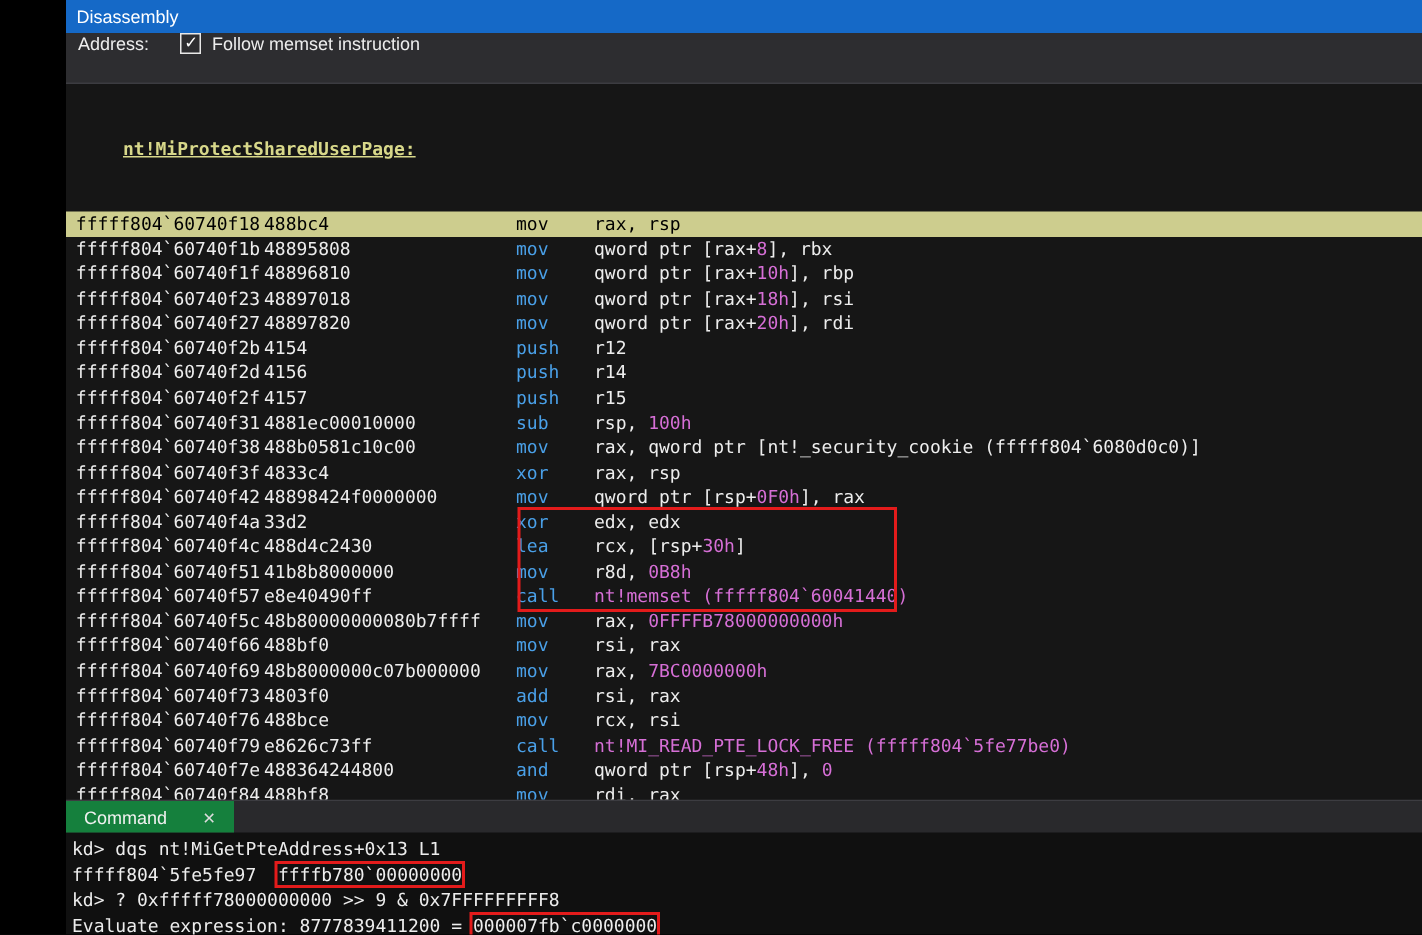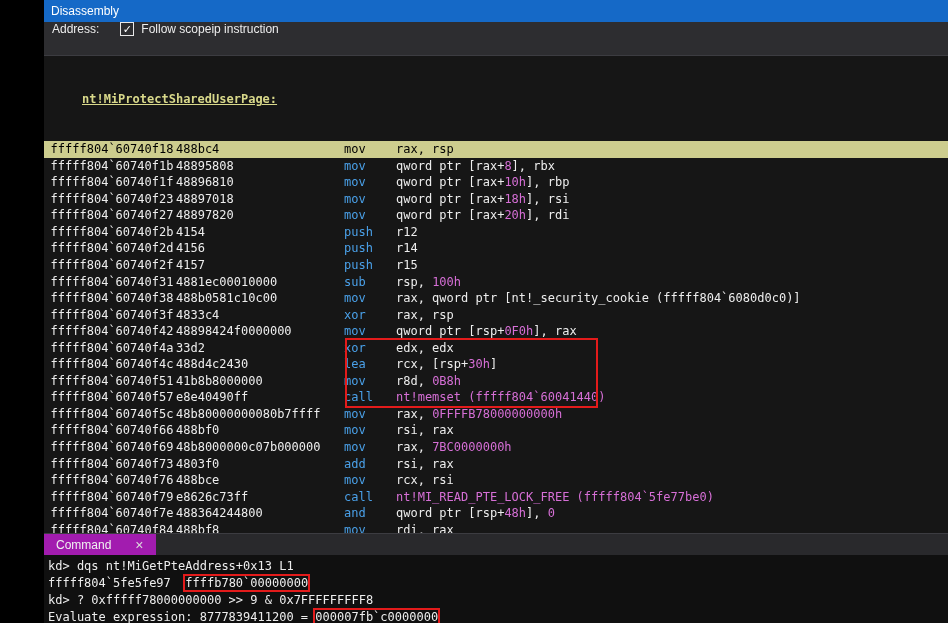--- a/index.html
+++ b/index.html
@@ -64,21 +64,21 @@
     pointer-events: none;
   }
   .cmd { flex: 0 0 auto; height: 90px; display: flex; flex-direction: column; background: var(--cmd-bg, #101010); }
   .tabstrip {
     height: 22px; flex: 0 0 auto;
     background: #29292c; border-top: 1px solid #3c3c41;
     display: flex; align-items: stretch;
   }
   .tab {
     display: inline-flex; align-items: center;
-    background: #a21caf; color: #f1f1f1;
+    background: #15803d; color: #f1f1f1;
     font-size: 12px; padding: 0 12px; gap: 24px;
   }
   .tab .close { font-size: 14px; color: #dcdcdc; cursor: default; }
   .cmd-out {
     flex: 1 1 auto; padding: 3px 0 0 4px;
     font: 12px/17px "DejaVu Sans Mono", monospace;
     color: var(--text, #ededed); white-space: pre;
   }
   .cline { height: 17px; }
   .redbox { outline: 2px solid var(--anno, #e31b1b); }
@@ -90,21 +90,21 @@
 
   <div class="titlebar">
     <span>Disassembly</span>
   </div>
 
   <div class="toolbar">
     <span class="addr-label">Address:</span>
     <span class="checkbox">
       <span>✓</span>
     </span>
-    <span>Follow scopeip instruction</span>
+    <span>Follow memset instruction</span>
   </div>
 
   <div class="listing">
     <div class="fn-label">nt!MiProtectSharedUserPage:</div>
     <div id="rows"><div class="drow hl"><span class="c-addr">fffff804`60740f18</span><span class="c-bytes">488bc4</span><span class="c-mnem">mov</span><span class="c-ops"><span>rax, rsp</span></span></div><div class="drow"><span class="c-addr">fffff804`60740f1b</span><span class="c-bytes">48895808</span><span class="c-mnem">mov</span><span class="c-ops"><span style="color: rgb(237, 237, 237);">qword ptr [rax+</span><span style="color: rgb(214, 111, 214);">8</span><span style="color: rgb(237, 237, 237);">], rbx</span></span></div><div class="drow"><span class="c-addr">fffff804`60740f1f</span><span class="c-bytes">48896810</span><span class="c-mnem">mov</span><span class="c-ops"><span style="color: rgb(237, 237, 237);">qword ptr [rax+</span><span style="color: rgb(214, 111, 214);">10h</span><span style="color: rgb(237, 237, 237);">], rbp</span></span></div><div class="drow"><span class="c-addr">fffff804`60740f23</span><span class="c-bytes">48897018</span><span class="c-mnem">mov</span><span class="c-ops"><span style="color: rgb(237, 237, 237);">qword ptr [rax+</span><span style="color: rgb(214, 111, 214);">18h</span><span style="color: rgb(237, 237, 237);">], rsi</span></span></div><div class="drow"><span class="c-addr">fffff804`60740f27</span><span class="c-bytes">48897820</span><span class="c-mnem">mov</span><span class="c-ops"><span style="color: rgb(237, 237, 237);">qword ptr [rax+</span><span style="color: rgb(214, 111, 214);">20h</span><span style="color: rgb(237, 237, 237);">], rdi</span></span></div><div class="drow"><span class="c-addr">fffff804`60740f2b</span><span class="c-bytes">4154</span><span class="c-mnem">push</span><span class="c-ops"><span style="color: rgb(237, 237, 237);">r12</span></span></div><div class="drow"><span class="c-addr">fffff804`60740f2d</span><span class="c-bytes">4156</span><span class="c-mnem">push</span><span class="c-ops"><span style="color: rgb(237, 237, 237);">r14</span></span></div><div class="drow"><span class="c-addr">fffff804`60740f2f</span><span class="c-bytes">4157</span><span class="c-mnem">push</span><span class="c-ops"><span style="color: rgb(237, 237, 237);">r15</span></span></div><div class="drow"><span class="c-addr">fffff804`60740f31</span><span class="c-bytes">4881ec00010000</span><span class="c-mnem">sub</span><span class="c-ops"><span style="color: rgb(237, 237, 237);">rsp, </span><span style="color: rgb(214, 111, 214);">100h</span></span></div><div class="drow"><span class="c-addr">fffff804`60740f38</span><span class="c-bytes">488b0581c10c00</span><span class="c-mnem">mov</span><span class="c-ops"><span style="color: rgb(237, 237, 237);">rax, qword ptr [nt!_security_cookie (fffff804`6080d0c0)]</span></span></div><div class="drow"><span class="c-addr">fffff804`60740f3f</span><span class="c-bytes">4833c4</span><span class="c-mnem">xor</span><span class="c-ops"><span style="color: rgb(237, 237, 237);">rax, rsp</span></span></div><div class="drow"><span class="c-addr">fffff804`60740f42</span><span class="c-bytes">48898424f0000000</span><span class="c-mnem">mov</span><span class="c-ops"><span style="color: rgb(237, 237, 237);">qword ptr [rsp+</span><span style="color: rgb(214, 111, 214);">0F0h</span><span style="color: rgb(237, 237, 237);">], rax</span></span></div><div class="drow"><span class="c-addr">fffff804`60740f4a</span><span class="c-bytes">33d2</span><span class="c-mnem">xor</span><span class="c-ops"><span style="color: rgb(237, 237, 237);">edx, edx</span></span></div><div class="drow"><span class="c-addr">fffff804`60740f4c</span><span class="c-bytes">488d4c2430</span><span class="c-mnem">lea</span><span class="c-ops"><span style="color: rgb(237, 237, 237);">rcx, [rsp+</span><span style="color: rgb(214, 111, 214);">30h</span><span style="color: rgb(237, 237, 237);">]</span></span></div><div class="drow"><span class="c-addr">fffff804`60740f51</span><span class="c-bytes">41b8b8000000</span><span class="c-mnem">mov</span><span class="c-ops"><span style="color: rgb(237, 237, 237);">r8d, </span><span style="color: rgb(214, 111, 214);">0B8h</span></span></div><div class="drow"><span class="c-addr">fffff804`60740f57</span><span class="c-bytes">e8e40490ff</span><span class="c-mnem">call</span><span class="c-ops"><span style="color: rgb(214, 111, 214);">nt!memset (fffff804`60041440)</span></span></div><div class="drow"><span class="c-addr">fffff804`60740f5c</span><span class="c-bytes">48b80000000080b7ffff</span><span class="c-mnem">mov</span><span class="c-ops"><span style="color: rgb(237, 237, 237);">rax, </span><span style="color: rgb(214, 111, 214);">0FFFFB78000000000h</span></span></div><div class="drow"><span class="c-addr">fffff804`60740f66</span><span class="c-bytes">488bf0</span><span class="c-mnem">mov</span><span class="c-ops"><span style="color: rgb(237, 237, 237);">rsi, rax</span></span></div><div class="drow"><span class="c-addr">fffff804`60740f69</span><span class="c-bytes">48b8000000c07b000000</span><span class="c-mnem">mov</span><span class="c-ops"><span style="color: rgb(237, 237, 237);">rax, </span><span style="color: rgb(214, 111, 214);">7BC0000000h</span></span></div><div class="drow"><span class="c-addr">fffff804`60740f73</span><span class="c-bytes">4803f0</span><span class="c-mnem">add</span><span class="c-ops"><span style="color: rgb(237, 237, 237);">rsi, rax</span></span></div><div class="drow"><span class="c-addr">fffff804`60740f76</span><span class="c-bytes">488bce</span><span class="c-mnem">mov</span><span class="c-ops"><span style="color: rgb(237, 237, 237);">rcx, rsi</span></span></div><div class="drow"><span class="c-addr">fffff804`60740f79</span><span class="c-bytes">e8626c73ff</span><span class="c-mnem">call</span><span class="c-ops"><span style="color: rgb(214, 111, 214);">nt!MI_READ_PTE_LOCK_FREE (fffff804`5fe77be0)</span></span></div><div class="drow"><span class="c-addr">fffff804`60740f7e</span><span class="c-bytes">488364244800</span><span class="c-mnem">and</span><span class="c-ops"><span style="color: rgb(237, 237, 237);">qword ptr [rsp+</span><span style="color: rgb(214, 111, 214);">48h</span><span style="color: rgb(237, 237, 237);">], </span><span style="color: rgb(214, 111, 214);">0</span></span></div><div class="drow"><span class="c-addr">fffff804`60740f84</span><span class="c-bytes">488bf8</span><span class="c-mnem">mov</span><span class="c-ops"><span style="color: rgb(237, 237, 237);">rdi, rax</span></span></div></div>
     <div class="anno-box" id="annobox" style="top: 281.8px; height: 70.2px;"></div>
   </div>
 
   <div class="cmd">
     <div class="tabstrip">

